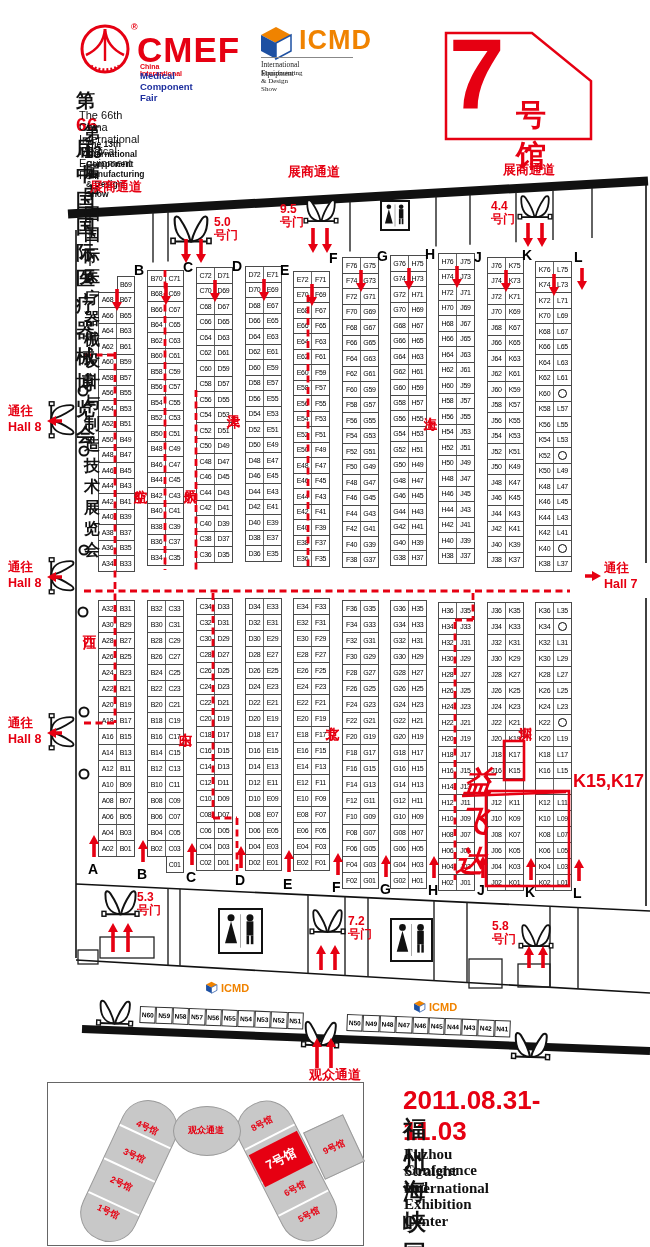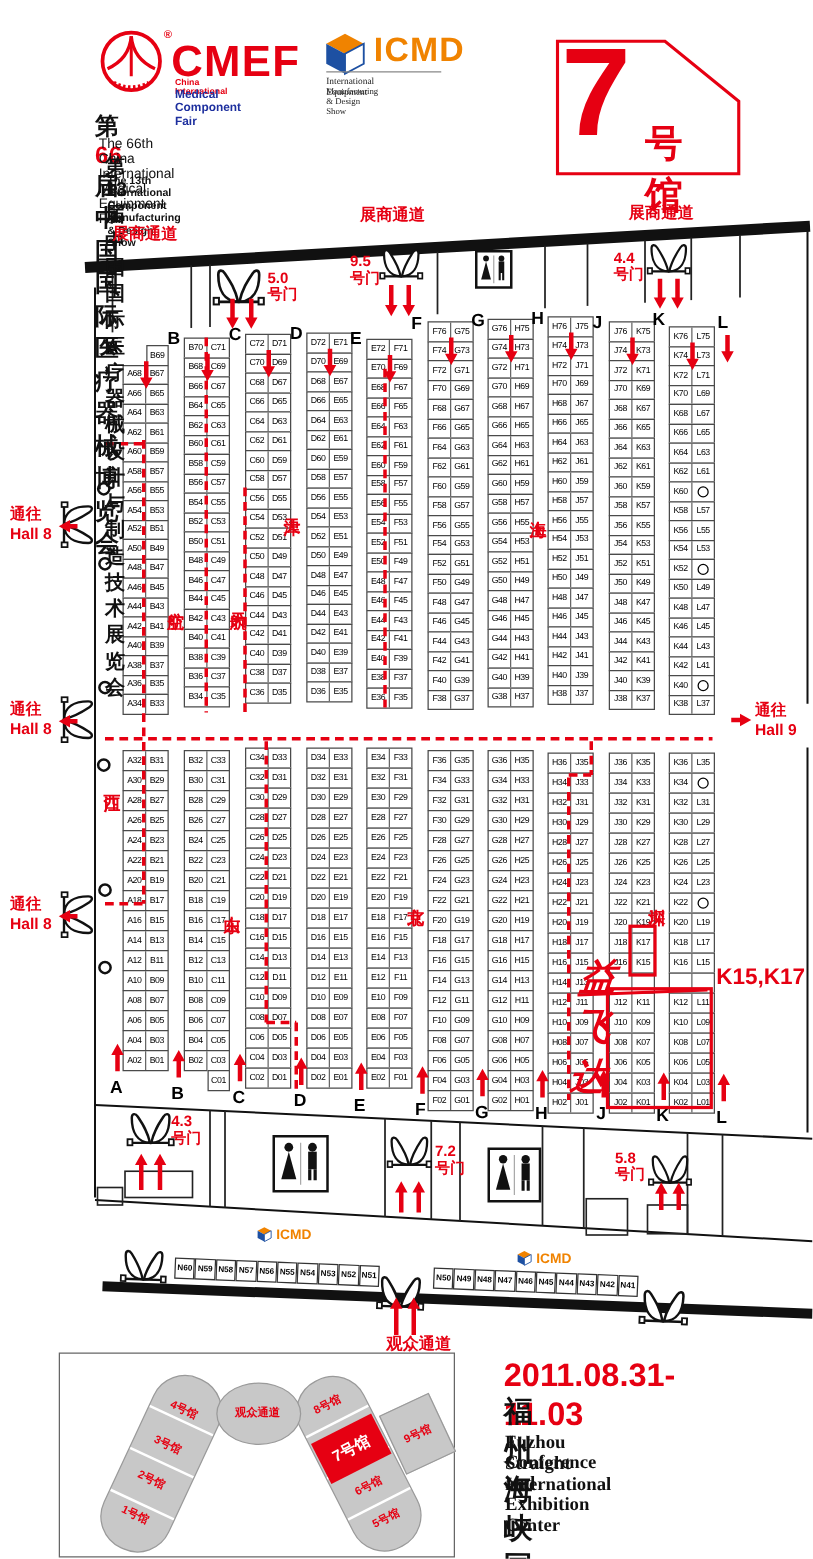--- a/index.html
+++ b/index.html
@@ -1858,21 +1858,21 @@
     </div>
   <div class="lbl doorlbl" style="left:280px;top:203px">
       <div>9.5</div>
       <div>号门</div>
     </div>
   <div class="lbl doorlbl" style="left:491px;top:200px">
       <div>4.4</div>
       <div>号门</div>
     </div>
   <div class="lbl doorlbl" style="left:137px;top:891px">
-      <div>4.3</div>
+      <div>5.3</div>
       <div>号门</div>
     </div>
   <div class="lbl doorlbl" style="left:348px;top:915px">
       <div>7.2</div>
       <div>号门</div>
     </div>
   <div class="lbl doorlbl" style="left:492px;top:920px">
       <div>5.8</div>
       <div>号门</div>
     </div>
@@ -1884,21 +1884,21 @@
   <div class="lbl halllbl" style="left:8px;top:559px">
       <div>通往</div>
       <div>Hall 8</div>
     </div>
   <div class="lbl halllbl" style="left:8px;top:715px">
       <div>通往</div>
       <div>Hall 8</div>
     </div>
   <div class="lbl halllbl" style="left:604px;top:560px">
       <div>通往</div>
-      <div>Hall 9</div>
+      <div>Hall 7</div>
     </div>
 
   <div class="lbl region" style="left:133px;top:479px">航空</div>
   <div class="lbl region" style="left:183px;top:479px">航天</div>
   <div class="lbl region" style="left:226px;top:404px">天津</div>
   <div class="lbl region" style="left:423px;top:406px">上海</div>
   <div class="lbl region" style="left:82px;top:625px">江西</div>
   <div class="lbl region" style="left:178px;top:722px">山东</div>
   <div class="lbl region" style="left:325px;top:716px">北京</div>
   <div class="lbl region" style="left:518px;top:716px">深圳</div>

